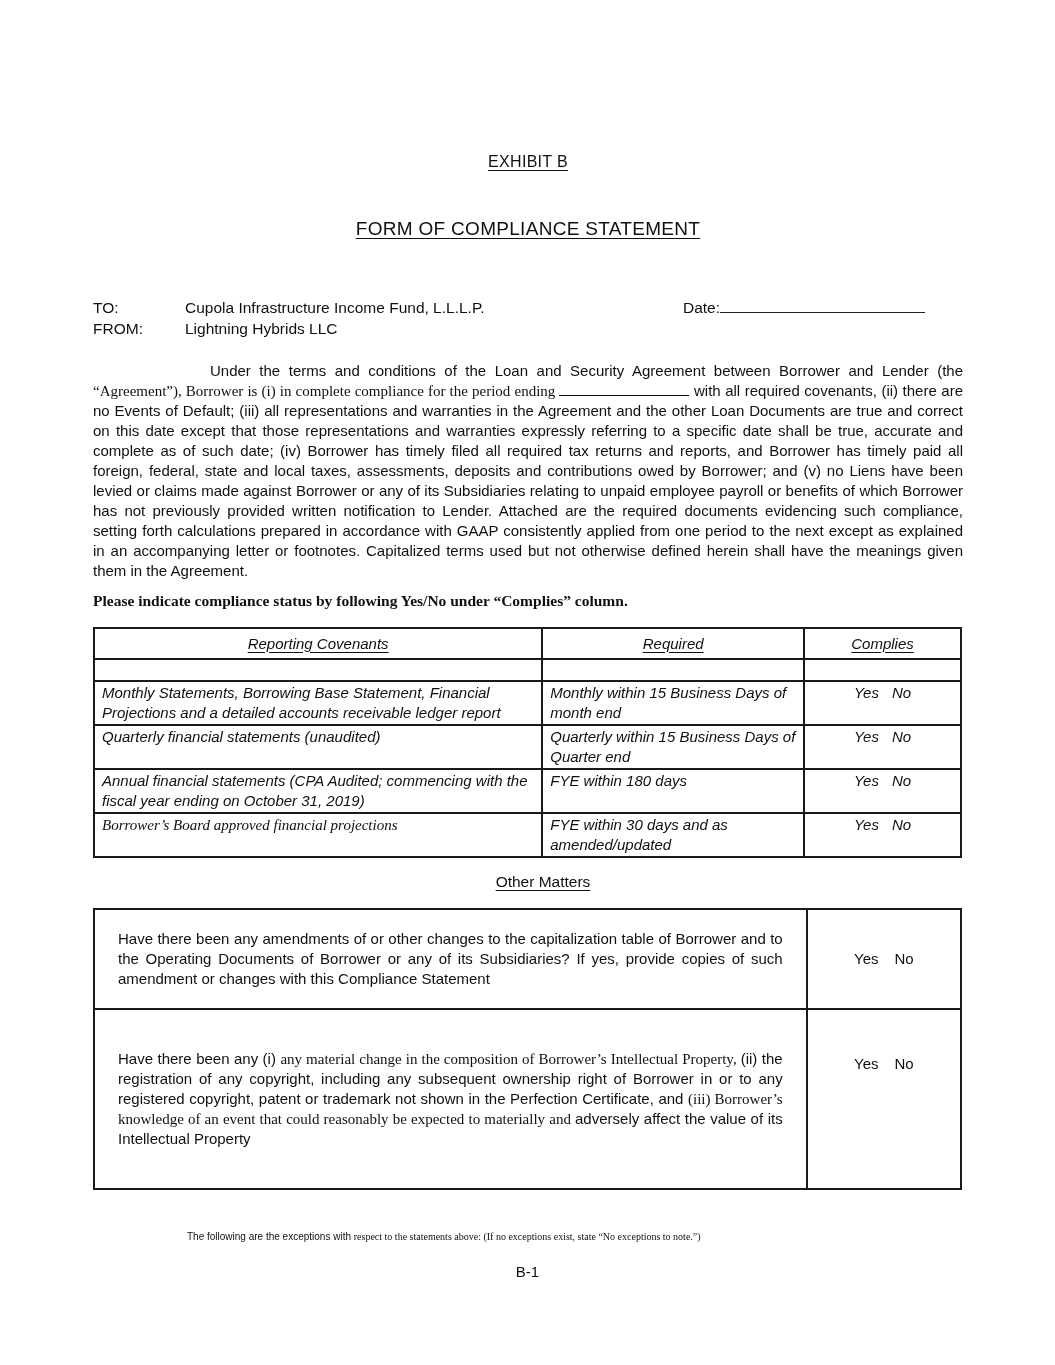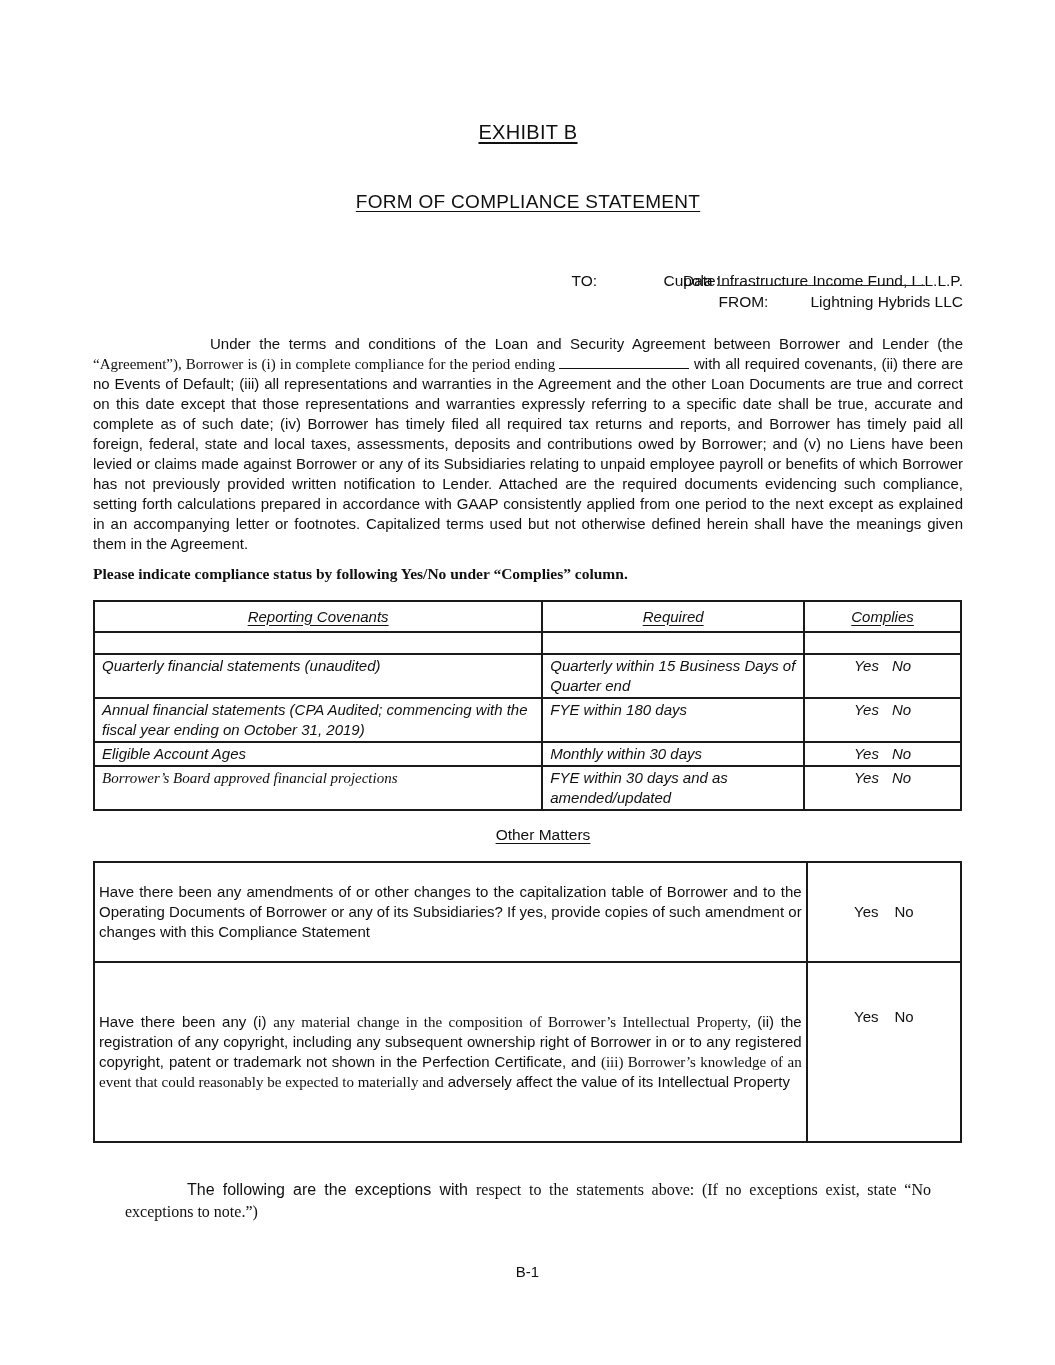--- a/index.html
+++ b/index.html
@@ -6,25 +6,25 @@
   .page {
     width:1055px; height:1365px; background:#ffffff; color:#101010;
     font-family:"Liberation Sans", sans-serif;
     box-sizing:border-box; padding:121px 92px 0 93px;
     position:relative; margin:0 auto; overflow:hidden;
   }
   .sans { font-family:"Liberation Sans", sans-serif; }
   .serif { font-family:"Liberation Serif", serif; }
   .u { text-decoration:underline; text-underline-offset:3px; }
 
-  .doc-title { text-align:center; font-size:20px; letter-spacing:0.3px; }
+  .doc-title { text-align:center; font-size:16px; letter-spacing:0.3px;margin-top:32px; }
   .doc-subtitle { text-align:center; font-size:19px; letter-spacing:0.3px; margin-top:47px; }
 
   .addr { margin-top:57px; font-size:15.5px; line-height:21px; position:relative; }
-  .addr-row { display:flex;justify-content:flex-end; }
+  .addr-row { display:flex; }
   .addr-label { width:92px; flex:0 0 92px; }
   .date-group { position:absolute; left:590px; top:0; white-space:nowrap; }
   .date-line { display:inline-block; width:205px; border-bottom:1.5px solid #222; height:14px; vertical-align:baseline; }
 
   .body-para { margin:22px 0 0 0; font-size:15px; line-height:20px; text-align:justify; text-indent:117px; }
   .blank-line { display:inline-block; border-bottom:1.5px solid #111; height:13px; }
 
   .instruction { margin:11px 0 0 0; font-family:"Liberation Serif", serif; font-weight:bold; font-size:15.5px; }
 
   table { border-collapse:collapse; width:869px; table-layout:fixed; }
@@ -33,30 +33,30 @@
   .covenants { margin-top:17px;font-style:italic; }
   .covenants th { text-align:center; height:27px; vertical-align:middle; }
   .col-covenant { width:51.7%; } .col-required { width:30.2%; } .col-complies { width:18.1%; }
   .empty-row td { height:18px; }
   .complies { text-align:center; }
   .yn { display:inline-flex; gap:13px; }
 
   .other-heading { margin:15px 0 14px 30px; font-size:15.5px;text-align:center; }
 
   .matters { margin-top:17px; }
-  .matters td { padding:4px 4px; }
+  .matters td { padding:4px 23px; }
   .matters .col-q { width:82.2%; } .matters .col-yn { width:17.8%; }
   .matter-text { text-align:justify; vertical-align:middle; }
   .m-row1 td { height:90px; }
   .m-row2 td { height:130px; }
   .matters .complies { vertical-align:middle; }
   .m-row2 .complies { vertical-align:top; padding-top:44px; }
   .matters .yn { gap:16px; }
 
-  .closing { margin:36px 32px 0 32px; font-size:16px; line-height:22px; text-align:justify; text-indent:62px; }
+  .closing { margin:36px 32px 0 32px; font-size:10px; line-height:22px; text-align:justify; text-indent:62px; }
 
   .page-number { position:absolute; left:0; right:0; top:1263px; text-align:center; font-size:15px; }
 </style>
 </head>
 <body>
 
 <div class="page">
 
   <div class="doc-title">
     <span class="u">EXHIBIT B</span>
@@ -98,38 +98,38 @@
       </tr>
     </thead>
     <tbody>
       <tr class="empty-row">
           <td></td>
           <td></td>
           <td></td>
         </tr>
 
       <tr>
+        <td>Monthly Statements, Borrowing Base Statement, Financial Projections and a detailed accounts receivable ledger report</td>
+        <td>Monthly within 15 Business Days of month end</td>
+        <td class="complies"><span class="yn">
+              <span>Yes</span>
+              <span>No</span>
+            </span></td>
+      </tr>
+      <tr>
         <td>Quarterly financial statements (unaudited)</td>
         <td>Quarterly within 15 Business Days of Quarter end</td>
         <td class="complies"><span class="yn">
               <span>Yes</span>
               <span>No</span>
             </span></td>
       </tr>
       <tr>
         <td>Annual financial statements (CPA Audited; commencing with the fiscal year ending on October 31, 2019)</td>
         <td>FYE within 180 days</td>
-        <td class="complies"><span class="yn">
-              <span>Yes</span>
-              <span>No</span>
-            </span></td>
-      </tr>
-      <tr>
-        <td>Eligible Account Ages</td>
-        <td>Monthly within 30 days</td>
         <td class="complies"><span class="yn">
               <span>Yes</span>
               <span>No</span>
             </span></td>
       </tr>
       <tr>
         <td class="serif">Borrower’s Board approved financial projections</td>
         <td>FYE within 30 days and as amended/updated</td>
         <td class="complies"><span class="yn">
               <span>Yes</span>

